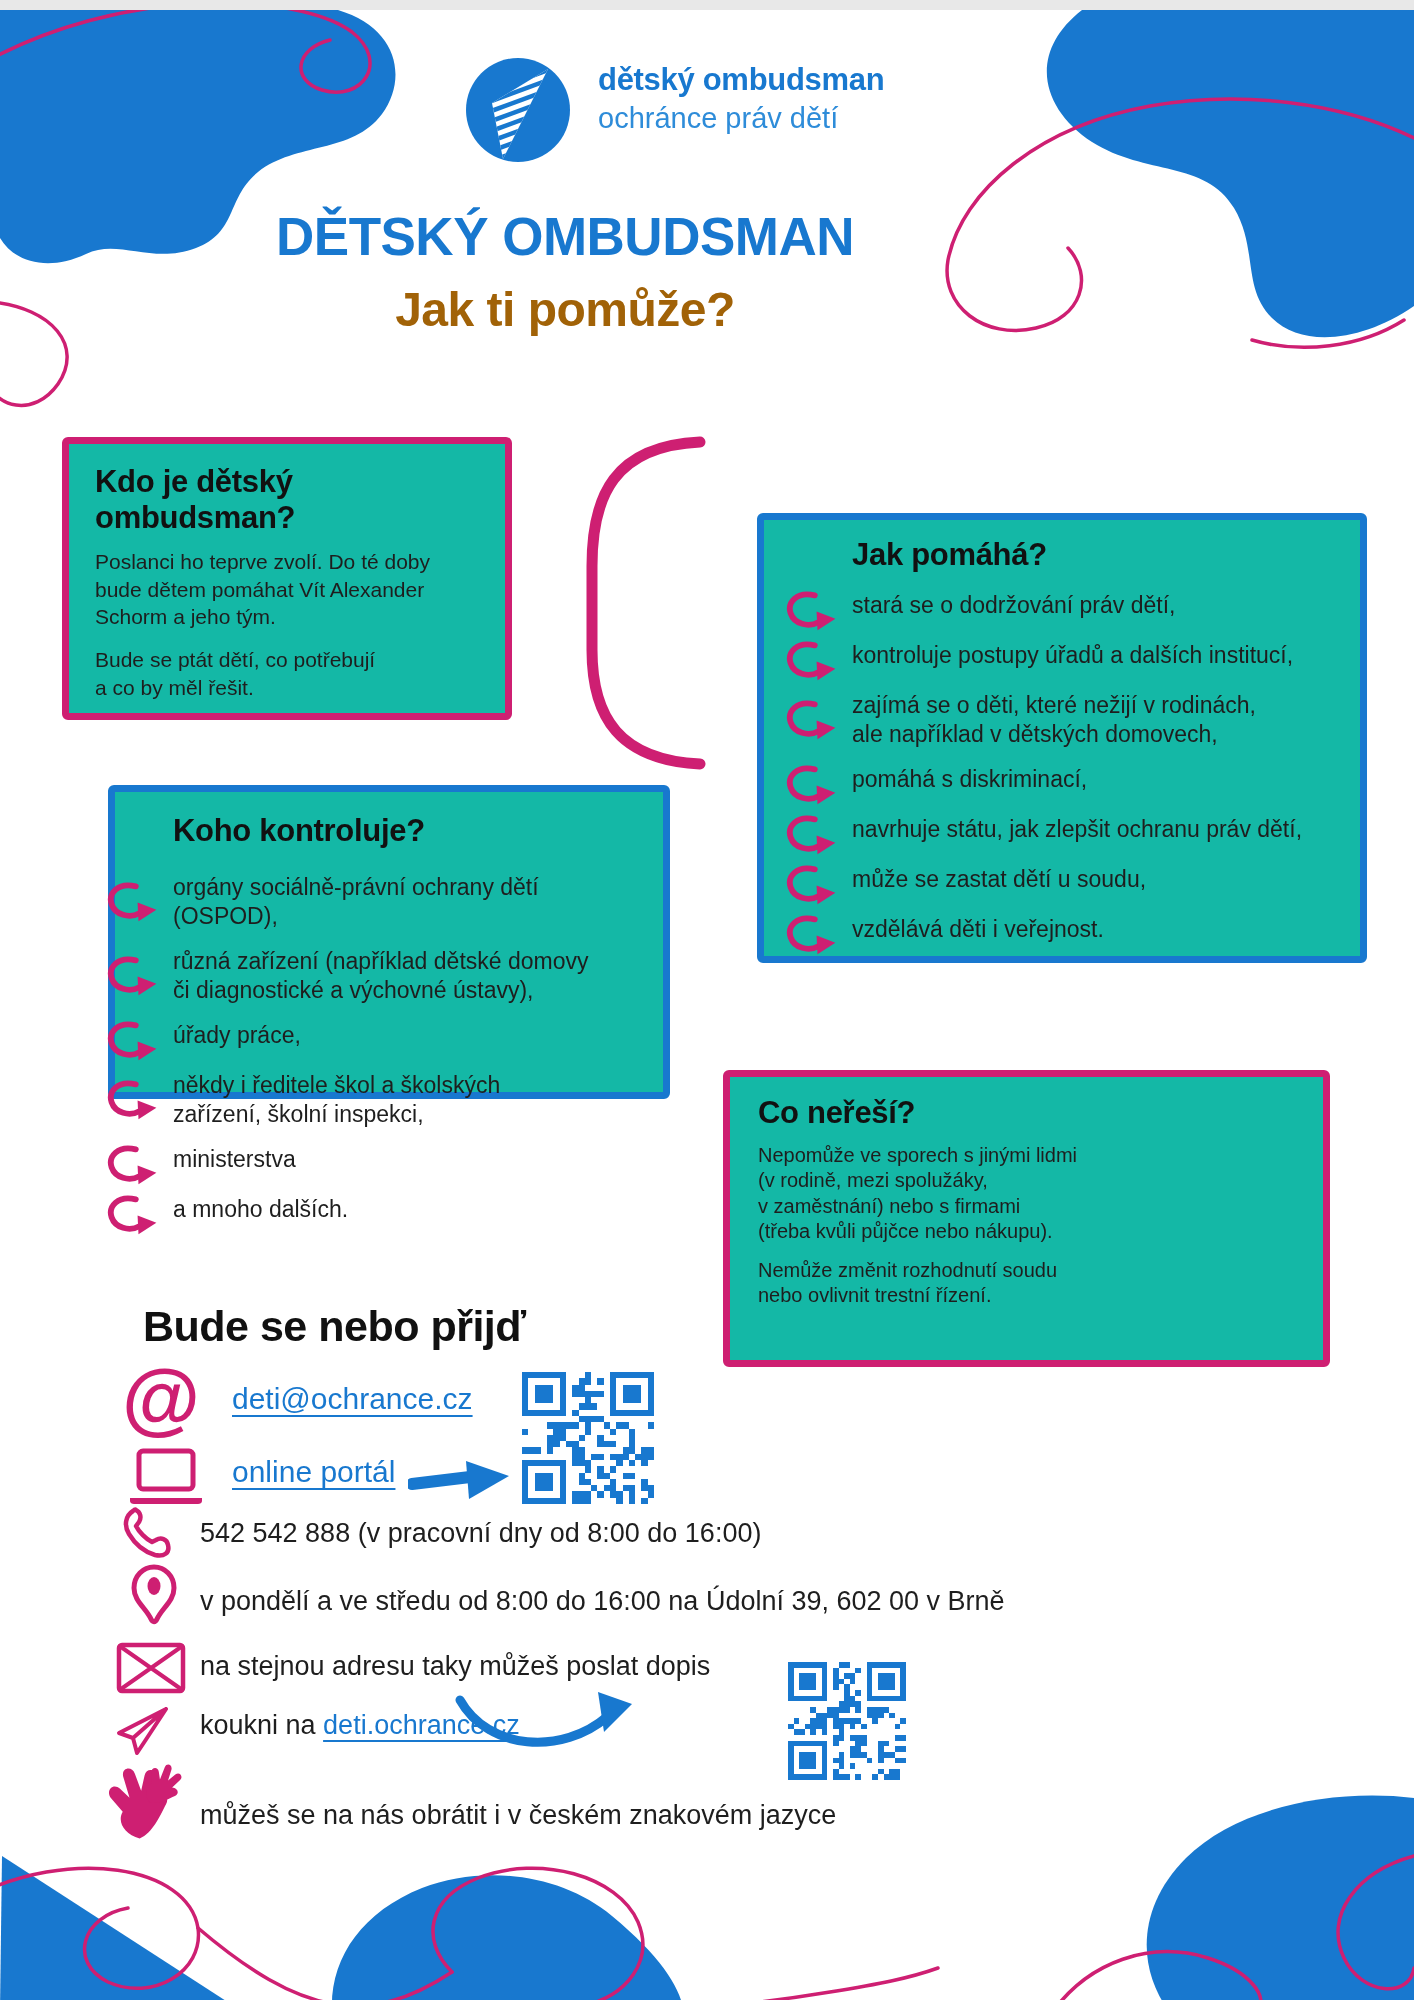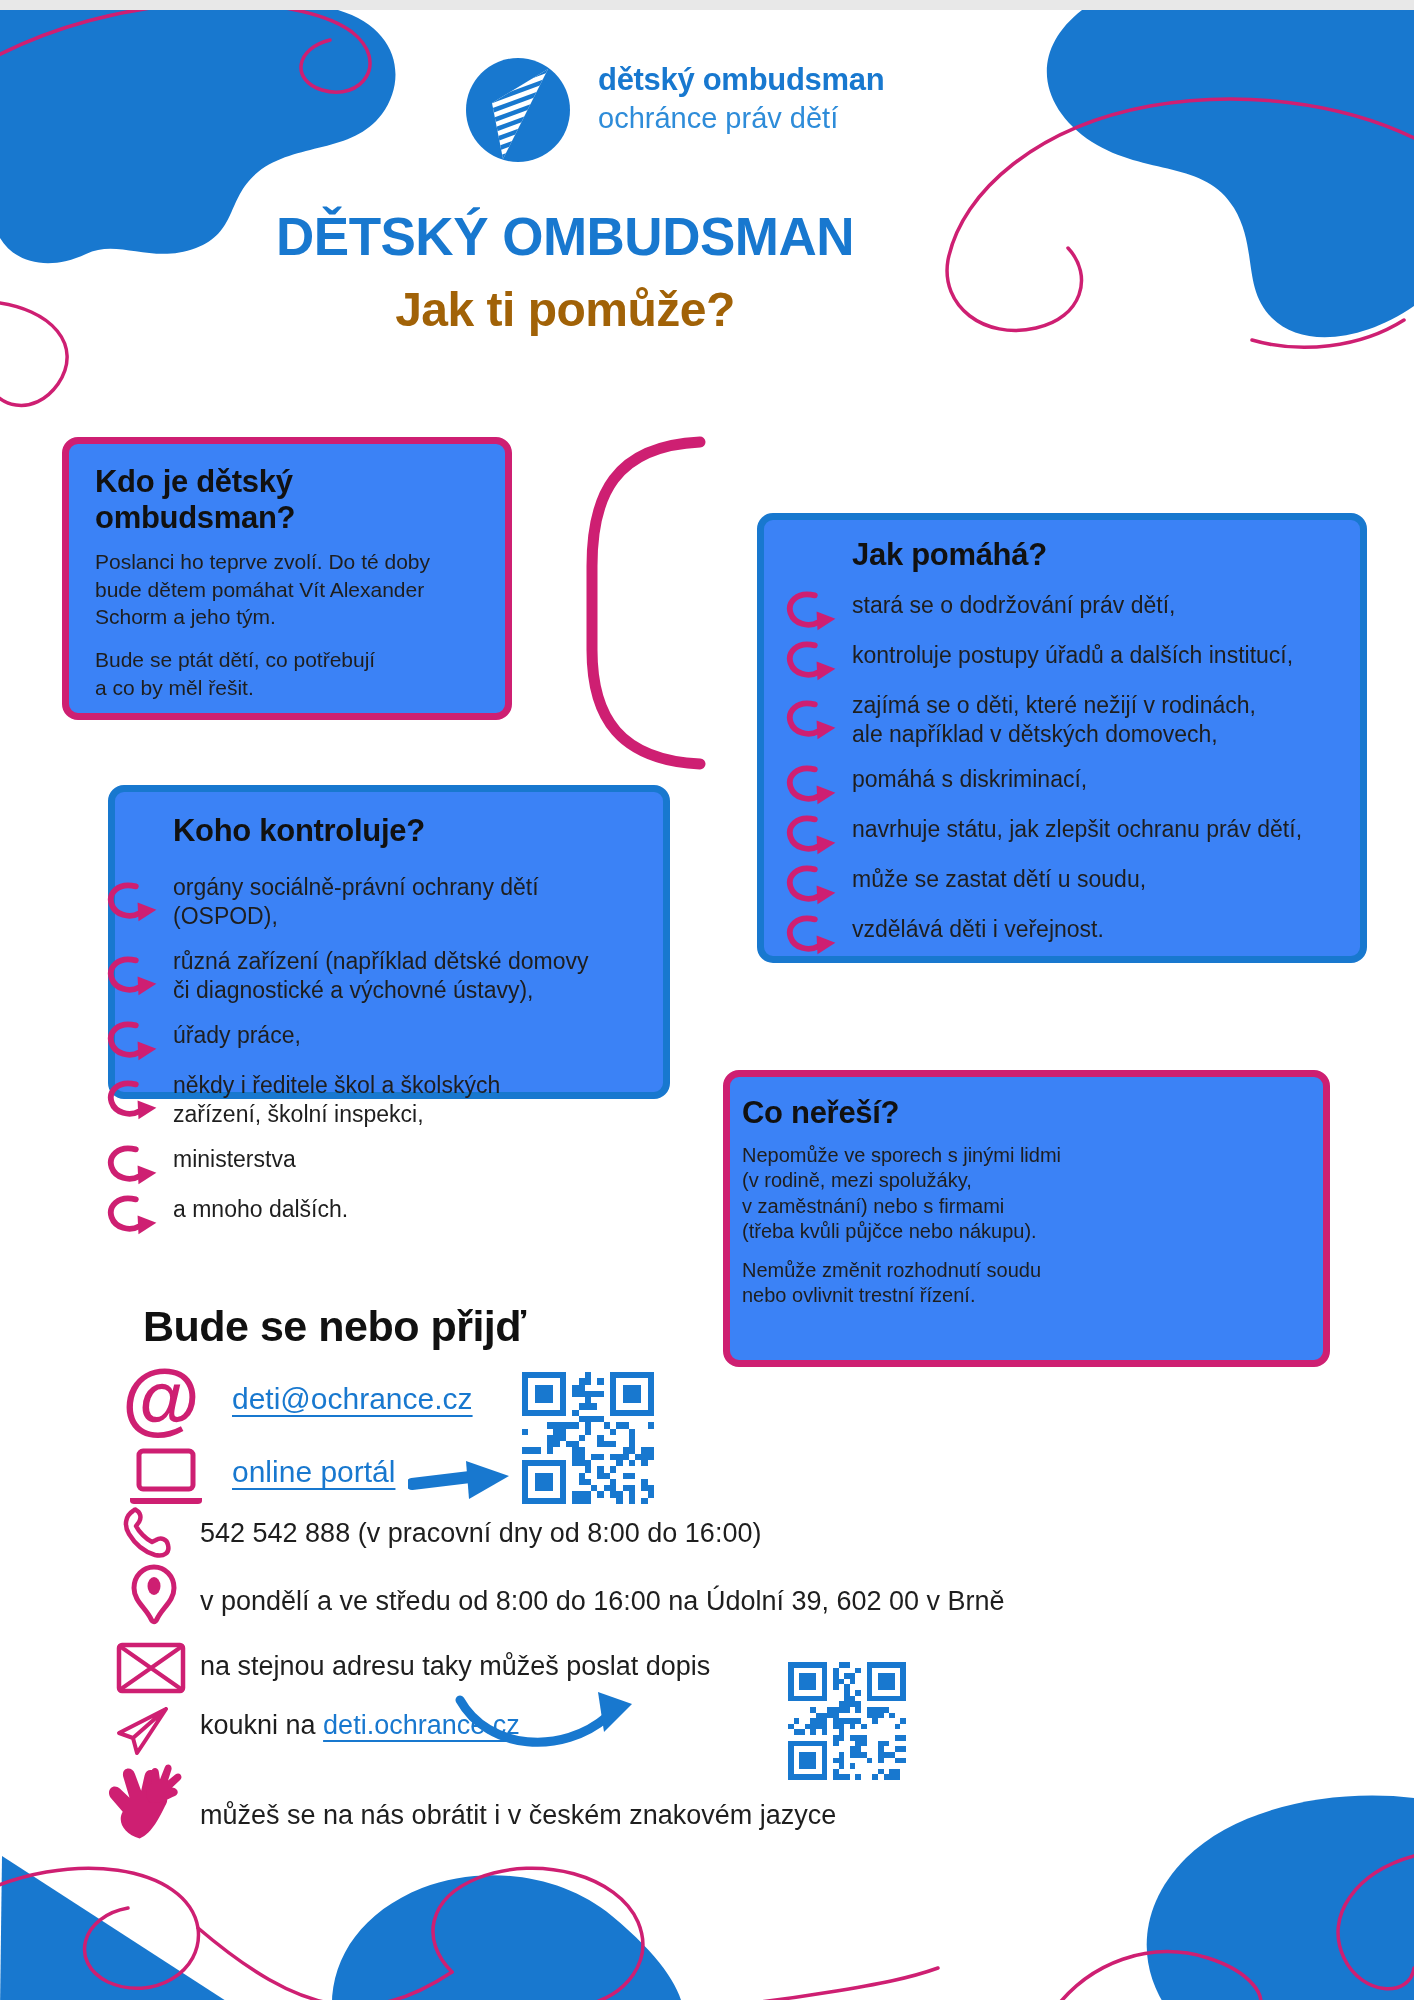--- a/index.html
+++ b/index.html
@@ -16,31 +16,31 @@
   .logo-mark{left:462px; top:45px; width:112px; height:112px;}
   .logo-name{left:598px; top:52px; font-size:31px; font-weight:700; color:#1878cf; letter-spacing:-0.3px;}
   .logo-tagline{left:598px; top:92px; font-size:29px; font-weight:400; color:#2e8cd9;}
 
   
   .h-wrap{left:0; top:0; width:1130px; text-align:center;}
   .main-title{top:196px; font-size:53px; font-weight:700; color:#1878cf; letter-spacing:-0.5px;}
   .sub-title{top:272px; font-size:48px; font-weight:700; color:#a16207; letter-spacing:-0.5px;}
 
   
-  .box{box-sizing:border-box; border-radius:16px; background:#3b82f6; z-index:2;}
+  .box{box-sizing:border-box; border-radius:6px; background:#14b8a6; z-index:2;}
   .box h3{margin:0 0 12px 0; font-size:31px; font-weight:700; color:#111; letter-spacing:-0.3px;}
   .box-pink{border:7px solid #ce1f72;}
   .box-blue{border:7px solid #1878cf;}
   .kdo{left:62px; top:427px; width:450px; height:283px; padding:20px 20px 16px 26px;}
   .kdo p{margin:0 0 15px 0; font-size:21px; line-height:1.32;}
   .jak{left:757px; top:503px; width:610px; height:450px; padding:17px 22px 16px 88px;}
   .jak h3{margin-bottom:18px;}
   .koho{left:108px; top:775px; width:562px; height:314px; padding:21px 18px 16px 58px;}
   .koho h3{margin-bottom:24px;}
-  .co{left:723px; top:1060px; width:607px; height:297px; padding:18px 24px 16px 12px;}
+  .co{left:723px; top:1060px; width:607px; height:297px; padding:18px 24px 16px 28px;}
   .co p{margin:0 0 13px 0; font-size:20px; line-height:1.27;}
 
   .box ul{list-style:none; margin:0; padding:0;}
   .box li{position:relative; margin-bottom:16px; font-size:23px; line-height:1.26; min-height:34px;}
   .sw-ico{position:absolute; left:-66px; top:-1px; width:54px; height:43px;}
   .pre{white-space:pre-line;}
 
   
   .contact-h{left:143px; top:1292px; font-size:43px; font-weight:700; color:#111; letter-spacing:-0.5px;}
   .crow{font-size:27px; color:#1e1e1e;}

